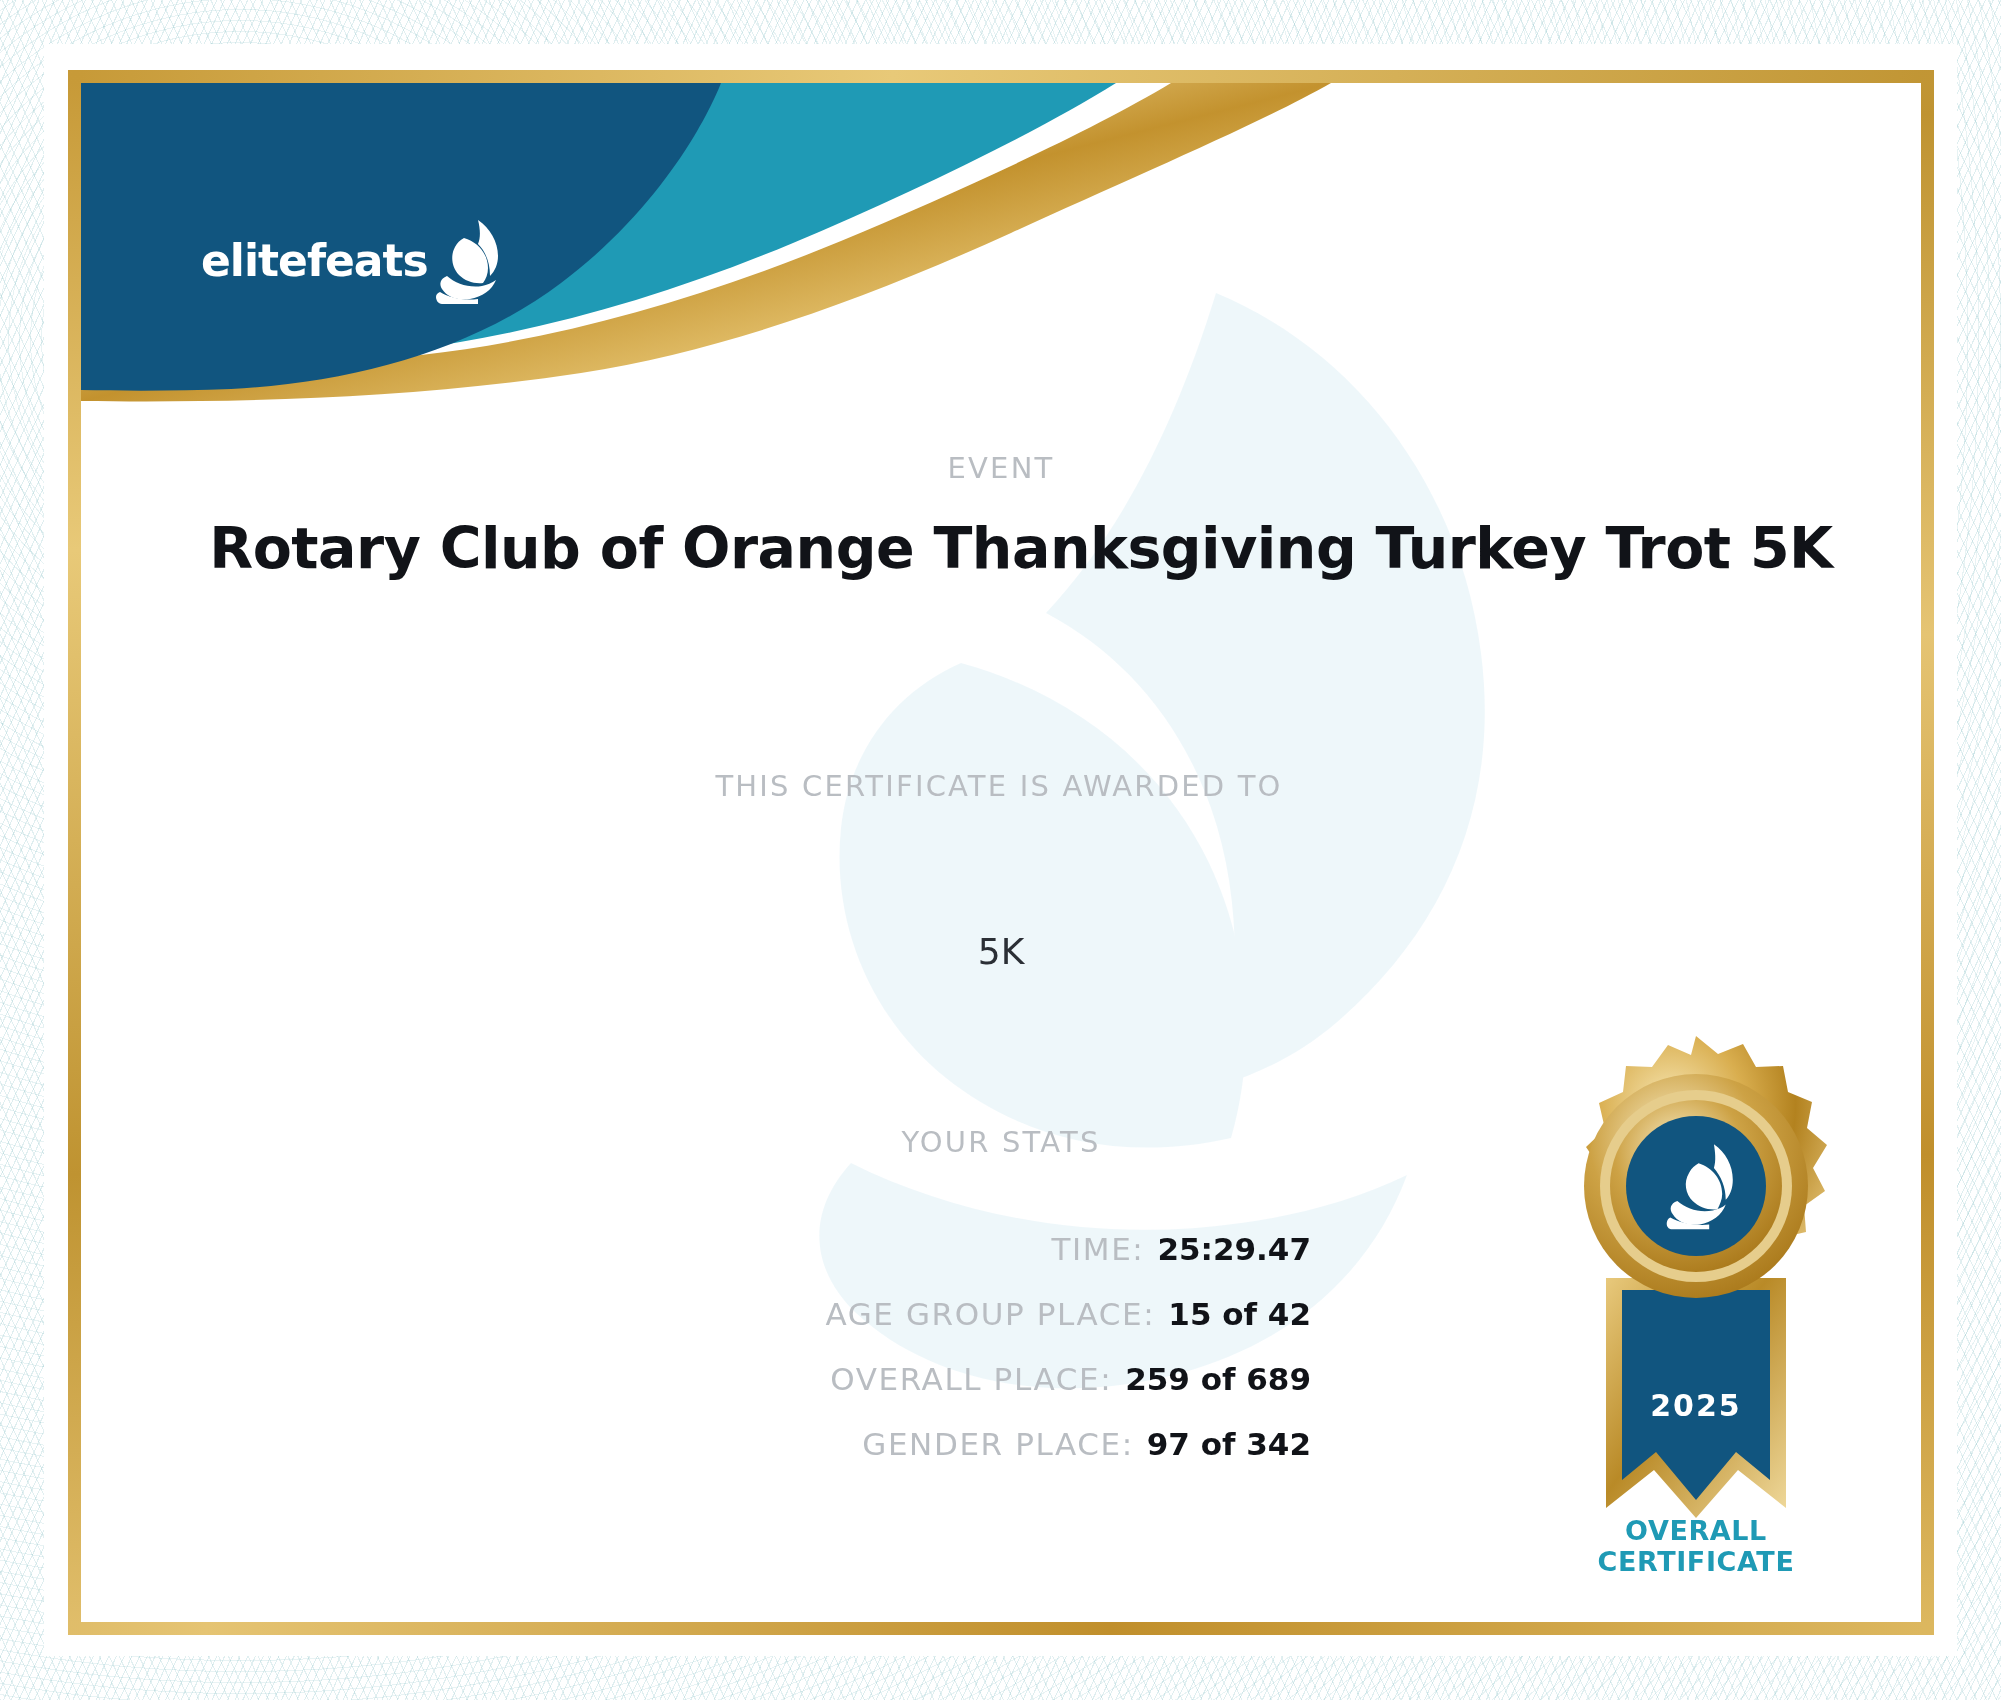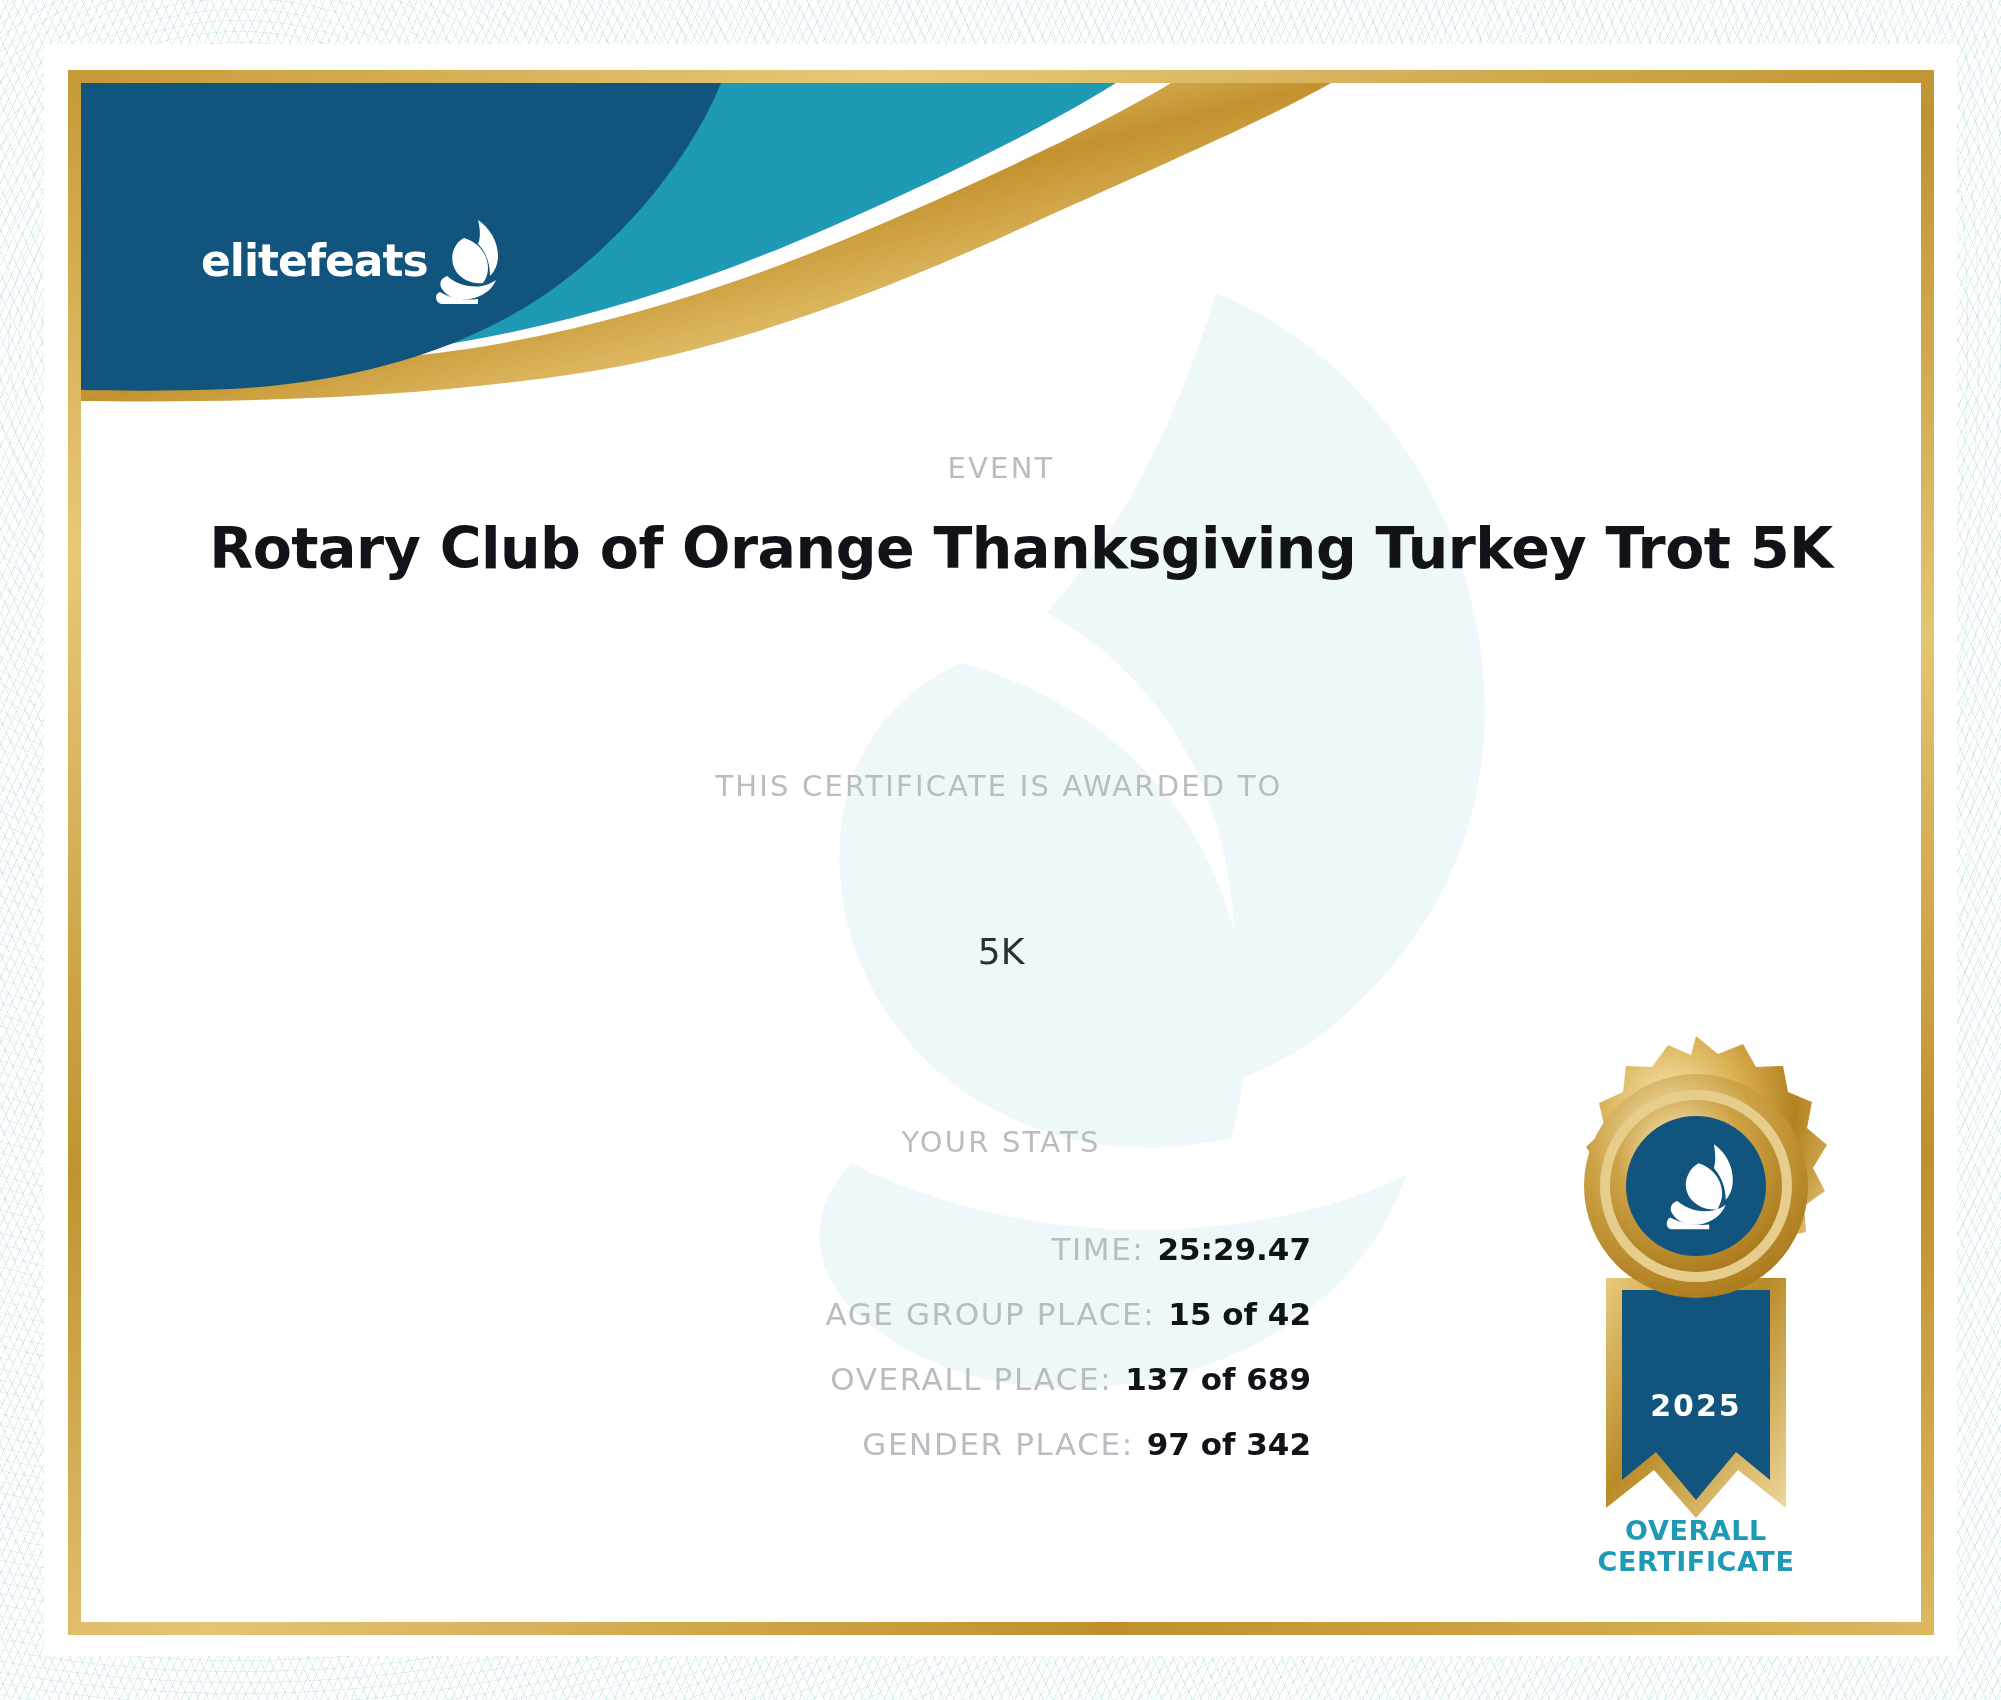--- a/index.html
+++ b/index.html
@@ -274,21 +274,21 @@
           <div class="stat-row">
             <span class="stat-label">TIME:</span>
             <span class="stat-value">25:29.47</span>
           </div>
           <div class="stat-row">
             <span class="stat-label">AGE GROUP PLACE:</span>
             <span class="stat-value">15 of 42</span>
           </div>
           <div class="stat-row">
             <span class="stat-label">OVERALL PLACE:</span>
-            <span class="stat-value">137 of 689</span>
+            <span class="stat-value">259 of 689</span>
           </div>
           <div class="stat-row">
             <span class="stat-label">GENDER PLACE:</span>
             <span class="stat-value">97 of 342</span>
           </div>
         </div>
 
         <svg class="seal" viewBox="0 0 320 540">
           <defs>
             <linearGradient id="ribbongold" x1="0" y1="0" x2="1" y2="1">

